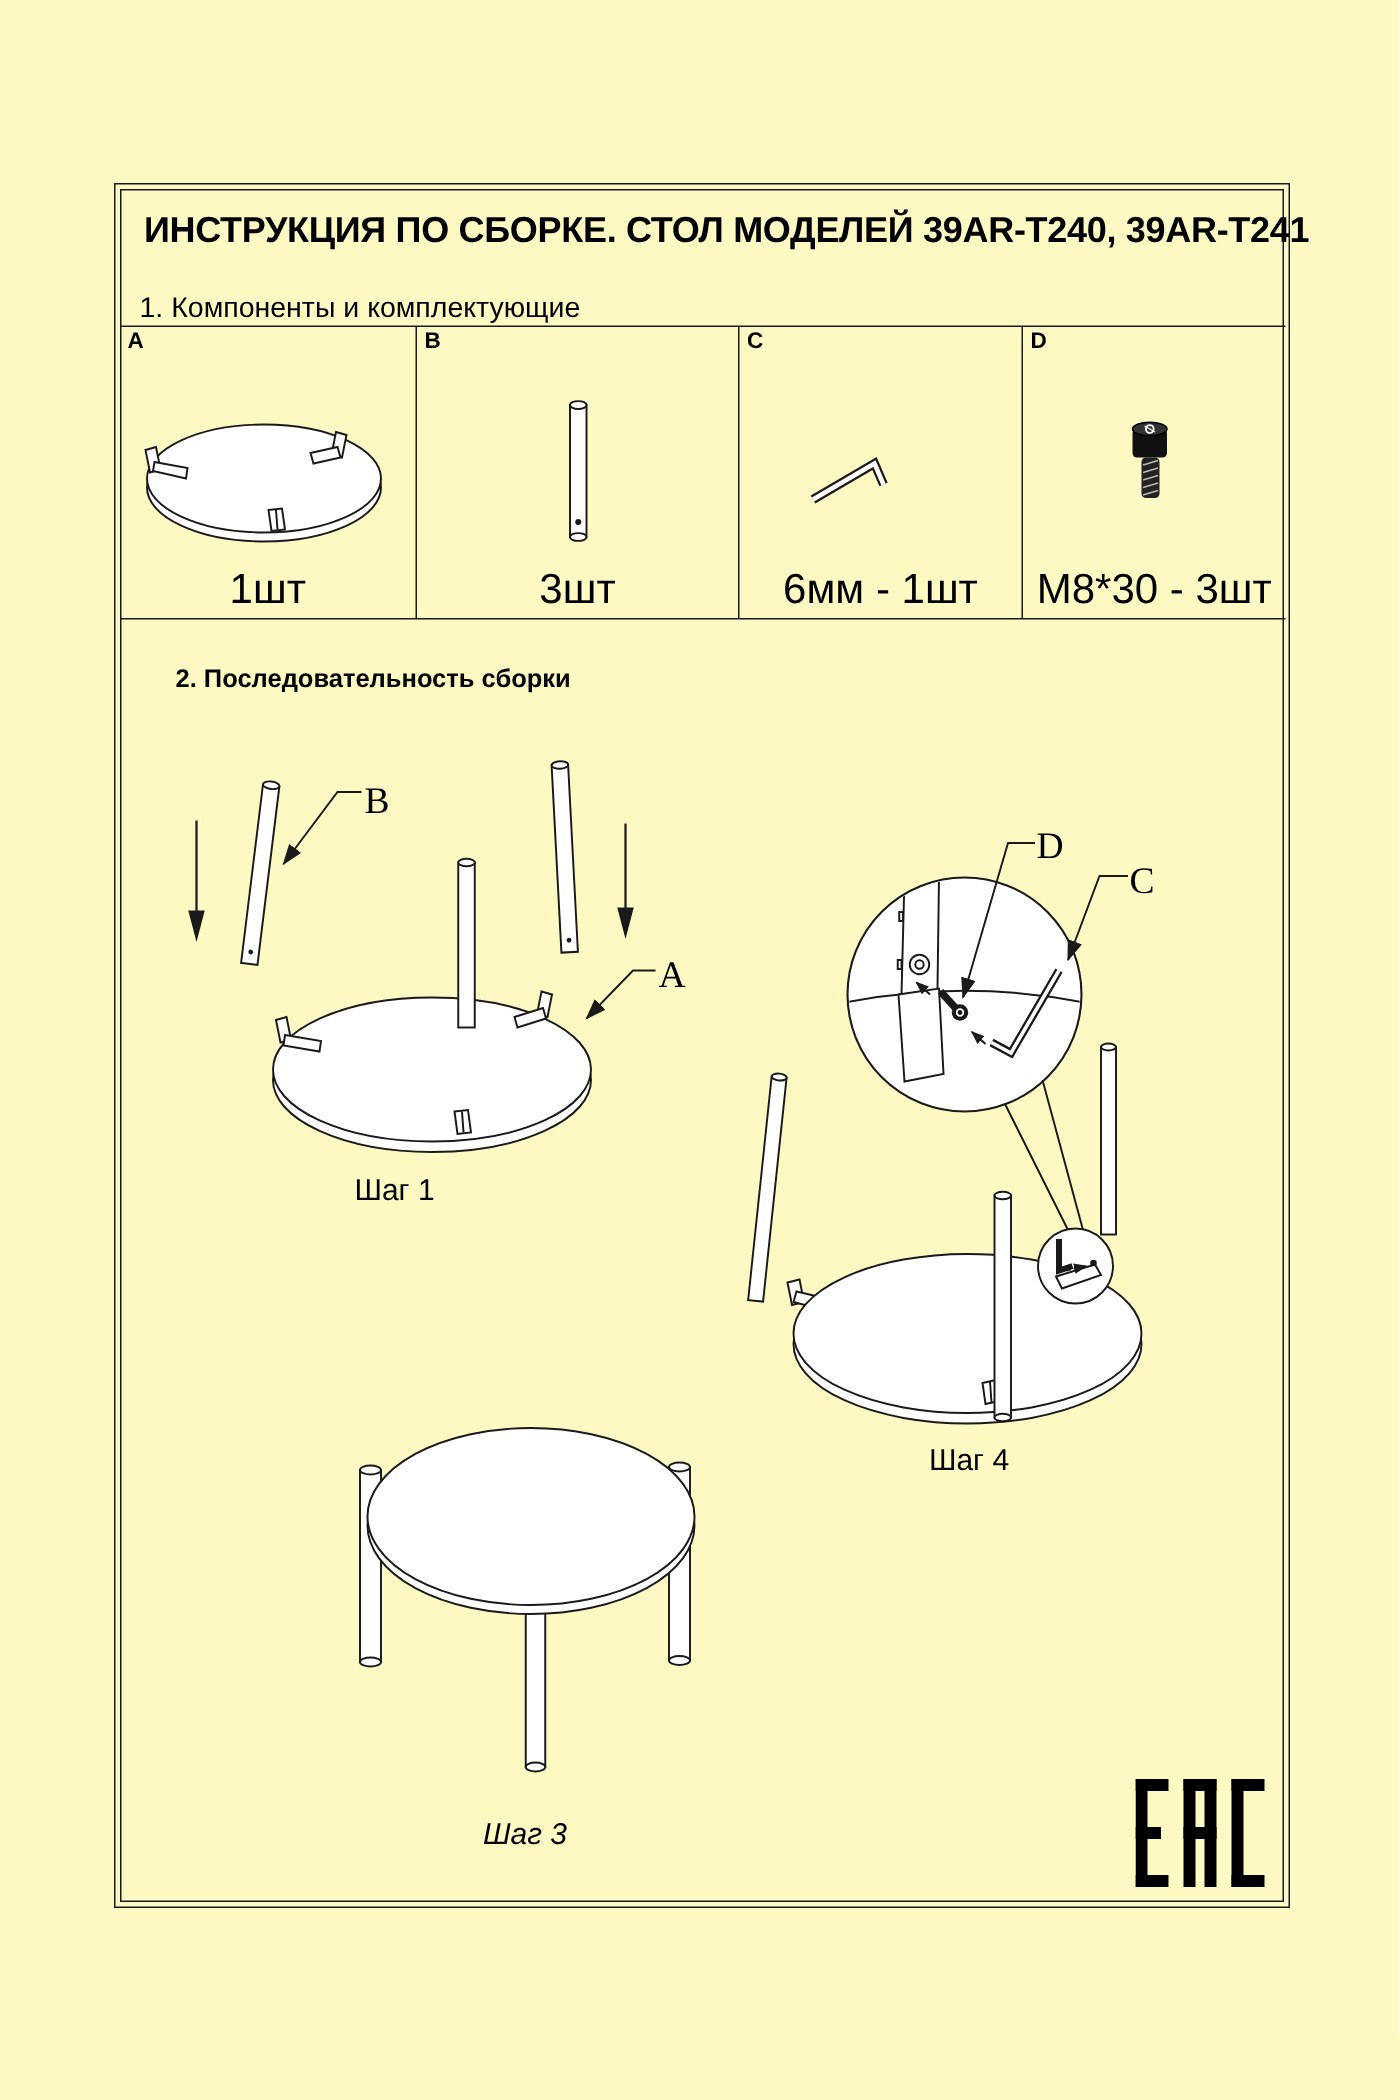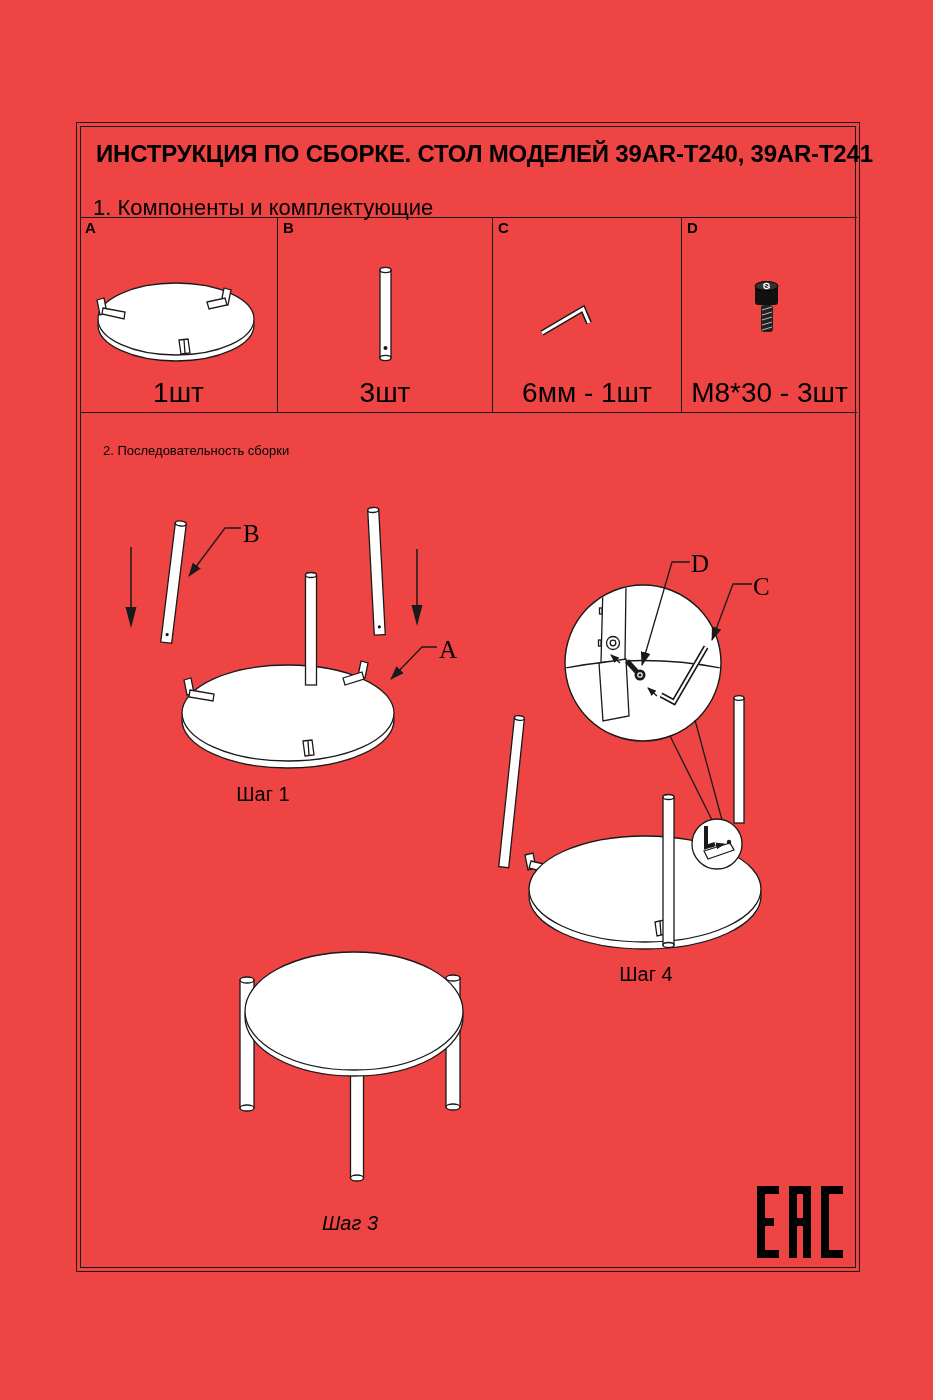--- a/index.html
+++ b/index.html
@@ -1,25 +1,25 @@
 <!DOCTYPE html>
 <html><head>
 <meta charset="utf-8">
 <style>
   html,body{margin:0;padding:0;background:#fff;}
-  .page{position:relative;width:933px;height:1400px;background:#ef4444;color:#000;
+  .page{position:relative;width:933px;height:1400px;background:#fef9c3;color:#000;
         font-family:"Liberation Sans", sans-serif;overflow:hidden;}
   .frame-outer{position:absolute;left:76px;top:122px;width:784px;height:1150px;
         border:1.5px solid #1a1a1a;box-sizing:border-box;}
   .frame-inner{position:absolute;left:3px;top:3px;right:3px;bottom:3px;
         border:1px solid #1a1a1a;}
   .title{position:absolute;left:96px;top:140px;width:752px;font-size:24px;font-weight:bold;
         white-space:nowrap;letter-spacing:-0.2px;}
-  .sec1-heading{position:absolute;left:93px;top:195px;font-size:22px;}
-  .sec2-heading{position:absolute;left:103px;top:443px;font-size:13px;}
+  .sec1-heading{position:absolute;left:93px;top:195px;font-size:19px;}
+  .sec2-heading{position:absolute;left:117px;top:443px;font-size:17px;font-weight:bold;}
   .comp-table{position:absolute;left:80px;top:217px;width:777px;height:196px;display:flex;
         border-top:1.5px solid #1a1a1a;border-bottom:1.5px solid #1a1a1a;box-sizing:border-box;}
   .comp-cell{position:relative;box-sizing:border-box;border-right:1.5px solid #1a1a1a;height:100%;}
   .comp-cell:last-child{border-right:none;}
   .cw-a{width:198px;} .cw-b{width:215px;} .cw-c{width:189px;} .cw-d{width:175px;}
   .comp-letter{position:absolute;top:1px;left:5px;font-size:15px;font-weight:bold;}
   .comp-qty{position:absolute;bottom:3px;left:0;width:100%;text-align:center;font-size:28px;}
   .comp-art{position:absolute;left:0;top:0;}
   .diagram{position:absolute;}
   .d-step1{left:110px;top:495px;}

